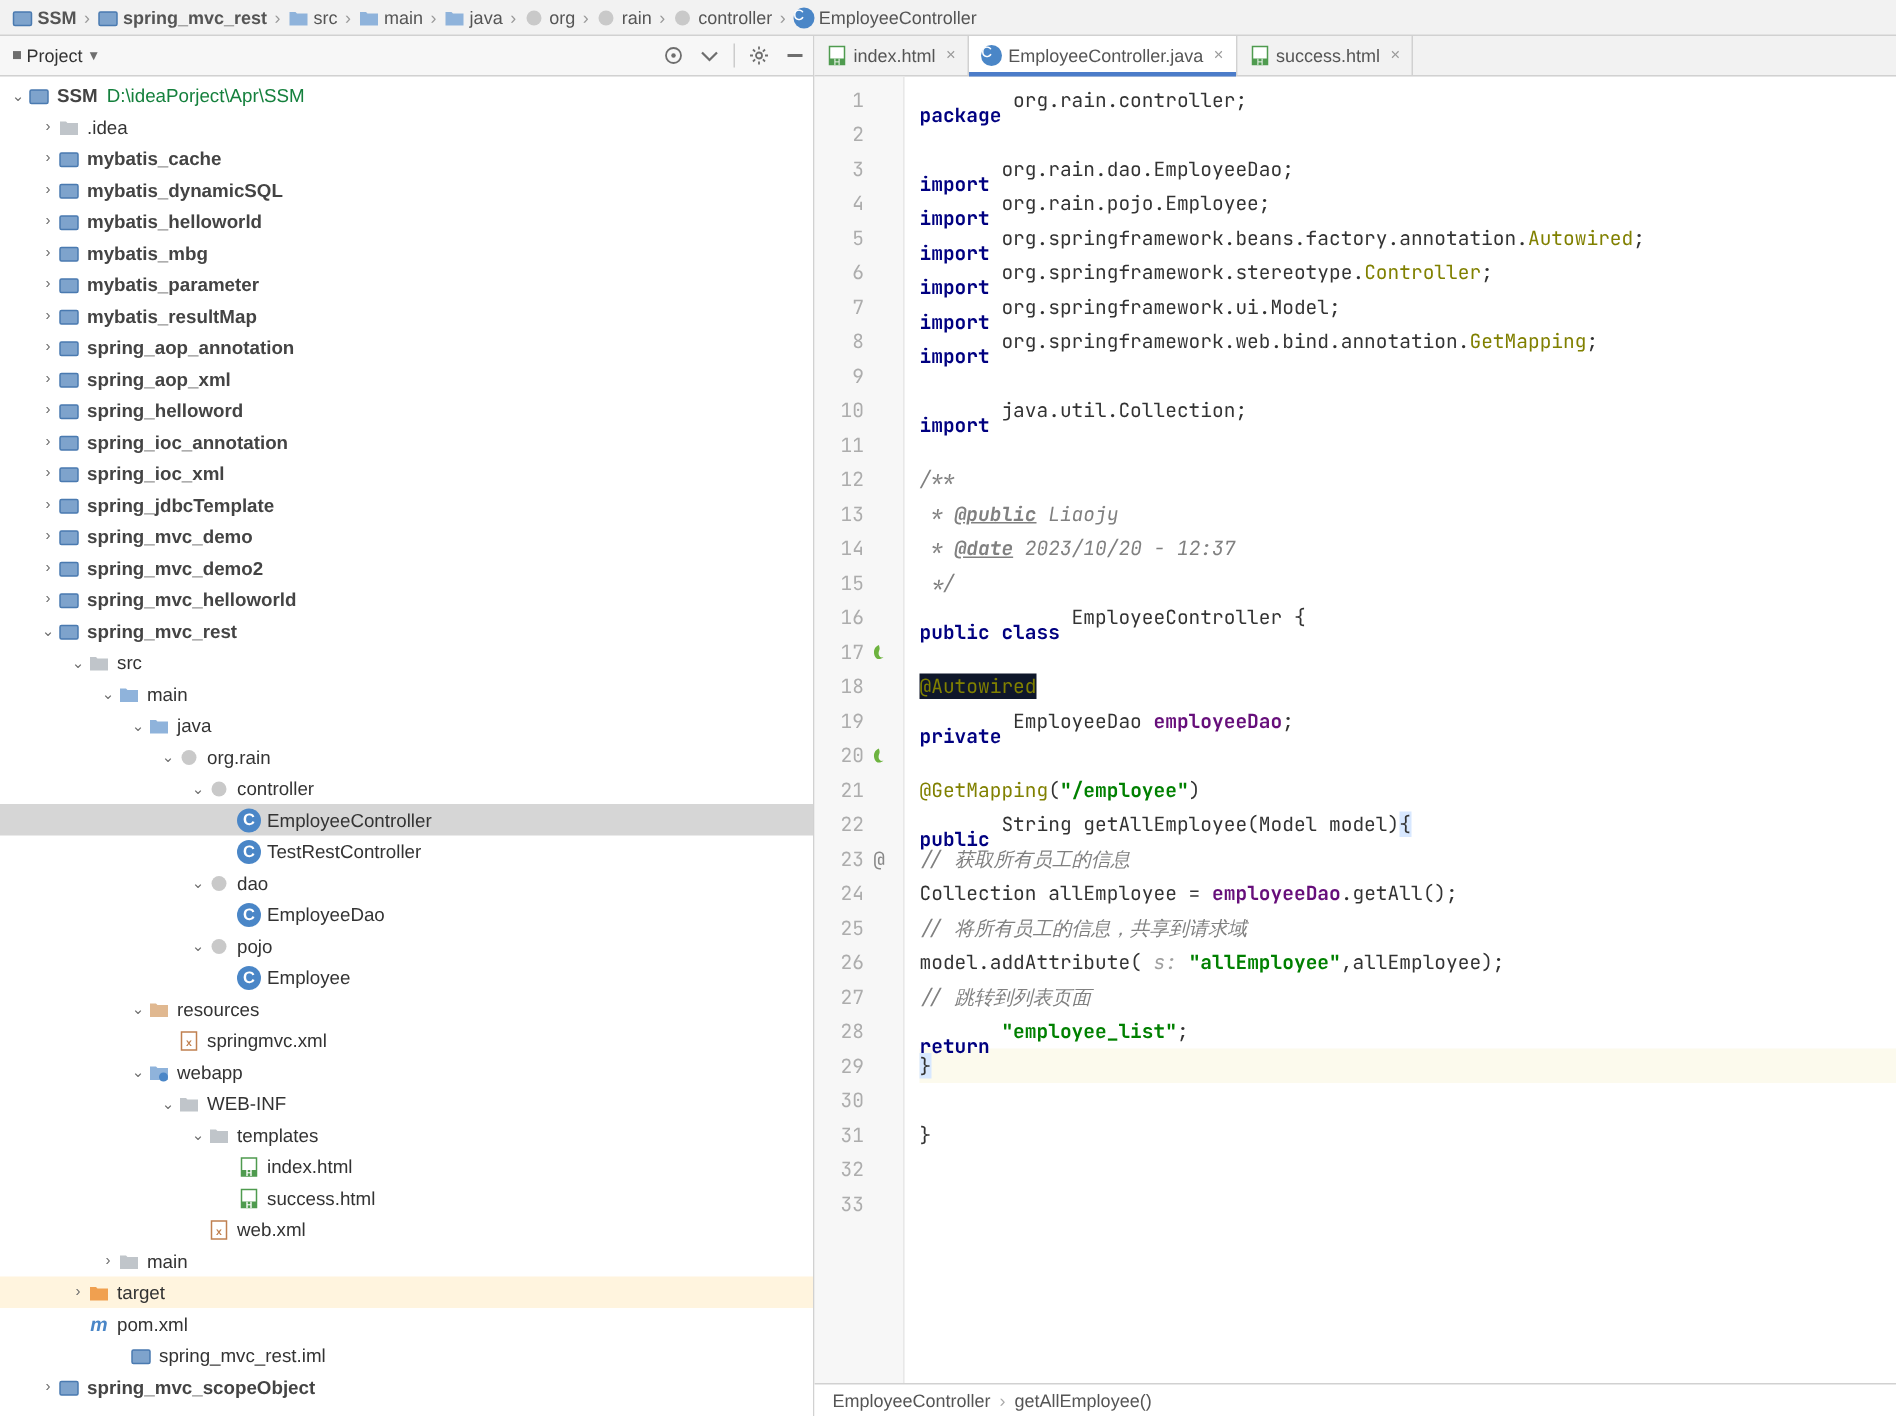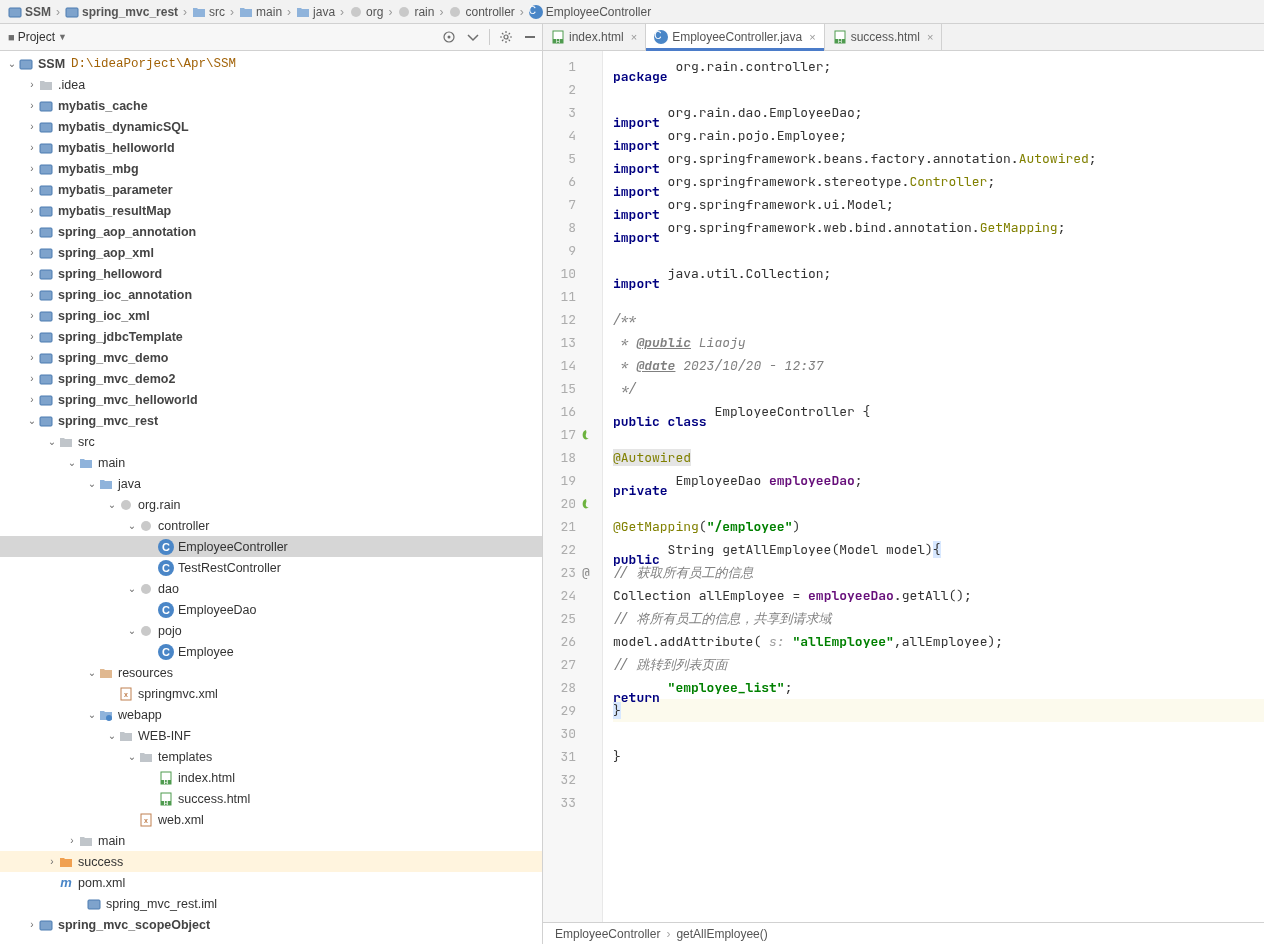--- a/index.html
+++ b/index.html
@@ -13,41 +13,41 @@
 .sidebar-header { height:27px; display:flex; align-items:center; border-bottom:1px solid #d1d1d1; background:#f7f7f7; }
 .sidebar-header .proj-btn { display:flex; align-items:center; gap:3px; padding:0 8px; height:100%; }
 .sidebar-header .spacer { flex:1; }
 .sidebar-header .tool-icon { width:20px; height:20px; display:flex; align-items:center; justify-content:center; color:#6e6e6e; margin:0 2px; }
 .tree { flex:1; overflow:auto; padding-top:2px; font-size:12.5px; }
 .tree-row { display:flex; align-items:center; height:21px; white-space:nowrap; }
 .tree-row .arrow { width:12px; text-align:center; color:#6e6e6e; font-size:10px; }
 .tree-row .ticon { width:16px; height:16px; margin-right:4px; display:inline-flex; align-items:center; justify-content:center; font-size:11px; font-weight:bold; }
 .tree-row .label { color:#333; }
 .tree-row .label.bold { font-weight:bold; color:#444; }
-.tree-row .path { color:#a16207; margin-left:6px;font-family:Liberation Mono, monospace; }
+.tree-row .path { color:#15803d; margin-left:6px; }
 .tree-row.selected { background:#d6d6d6; }
 .tree-row.highlight { background:#fff4de; }
 .icon-class { background:#4a86c7; color:#fff; border-radius:50%; width:14px; height:14px; font-size:10px; }
 .editor-area { flex:1; display:flex; flex-direction:column; }
 .tabs { height:27px; display:flex; align-items:stretch; border-bottom:1px solid #d1d1d1; background:#f2f2f2; }
 .tab { display:flex; align-items:center; padding:0 8px; gap:4px; border-right:1px solid #d1d1d1; color:#555; position:relative; }
 .tab.active { background:#fff; }
 .tab.active::after { content:''; position:absolute; left:0; right:0; bottom:-1px; height:3px; background:#4b7cc9; }
 .tab .close { color:#999; font-size:11px; margin-left:3px; }
 .editor-body { flex:1; display:flex; overflow:hidden; font-family:"JetBrains Mono","Consolas",monospace; font-size:13px; }
 .gutter { width:60px; background:#f7f7f7; border-right:1px solid #e8e8e8; padding-top:4px; }
 .gutter-line { height:23px; display:flex; align-items:center; justify-content:flex-end; padding-right:6px; color:#adadad; position:relative; }
 .gutter-mark { width:20px; display:flex; align-items:center; justify-content:center; }
 .code { flex:1; padding-top:4px; padding-left:10px; position:relative; }
 .code-line { height:23px; display:flex; align-items:center; white-space:pre; }
 .code-line.hl { background:#fcfaed; }
 .k { color:#000080; font-weight:bold;margin-top:20px; }
 .pl { color:#333; }
 .an { color:#808000; }
-.anhl { background:#e5e5e5; color:#808000; }
+.anhl { background:#0f172a; color:#808000; }
 .str { color:#008000; font-weight:bold; }
 .fld { color:#660e7a; font-weight:bold; }
 .cm { color:#808080; font-style:italic; }
 .doc { color:#808080; font-style:italic; }
 .docb { font-weight:bold; text-decoration:underline; }
 .hint { color:#a0a0a0; font-style:italic; }
 .brace-hl { background:#d8e8ff; }
 .statusbar { height:22px; border-top:1px solid #d1d1d1; display:flex; align-items:center; padding:0 12px; background:#fff; color:#555; font-size:12px; }
 .statusbar .sep { padding:0 6px; color:#aaa; }
 svg { display:block; }
@@ -502,21 +502,21 @@
           </span>
           <span class="label">main</span>
         </div>
         <div class="tree-row highlight" style="padding-left: 46px;">
           <span class="arrow">›</span>
           <span class="ticon">
             <svg width="14" height="14">
               <path d="M1 3h4l1 1h7v8H1z" fill="#f0a050"></path>
             </svg>
           </span>
-          <span class="label">success</span>
+          <span class="label">target</span>
         </div>
         <div class="tree-row" style="padding-left: 46px;">
           <span class="arrow"></span>
           <span class="ticon">
             <span style="color:#4a86c7;font-weight:bold;font-style:italic;font-size:13px">m</span>
           </span>
           <span class="label">pom.xml</span>
         </div>
         <div class="tree-row" style="padding-left: 46px; margin-left: 28px;">
           <span class="arrow"></span>

